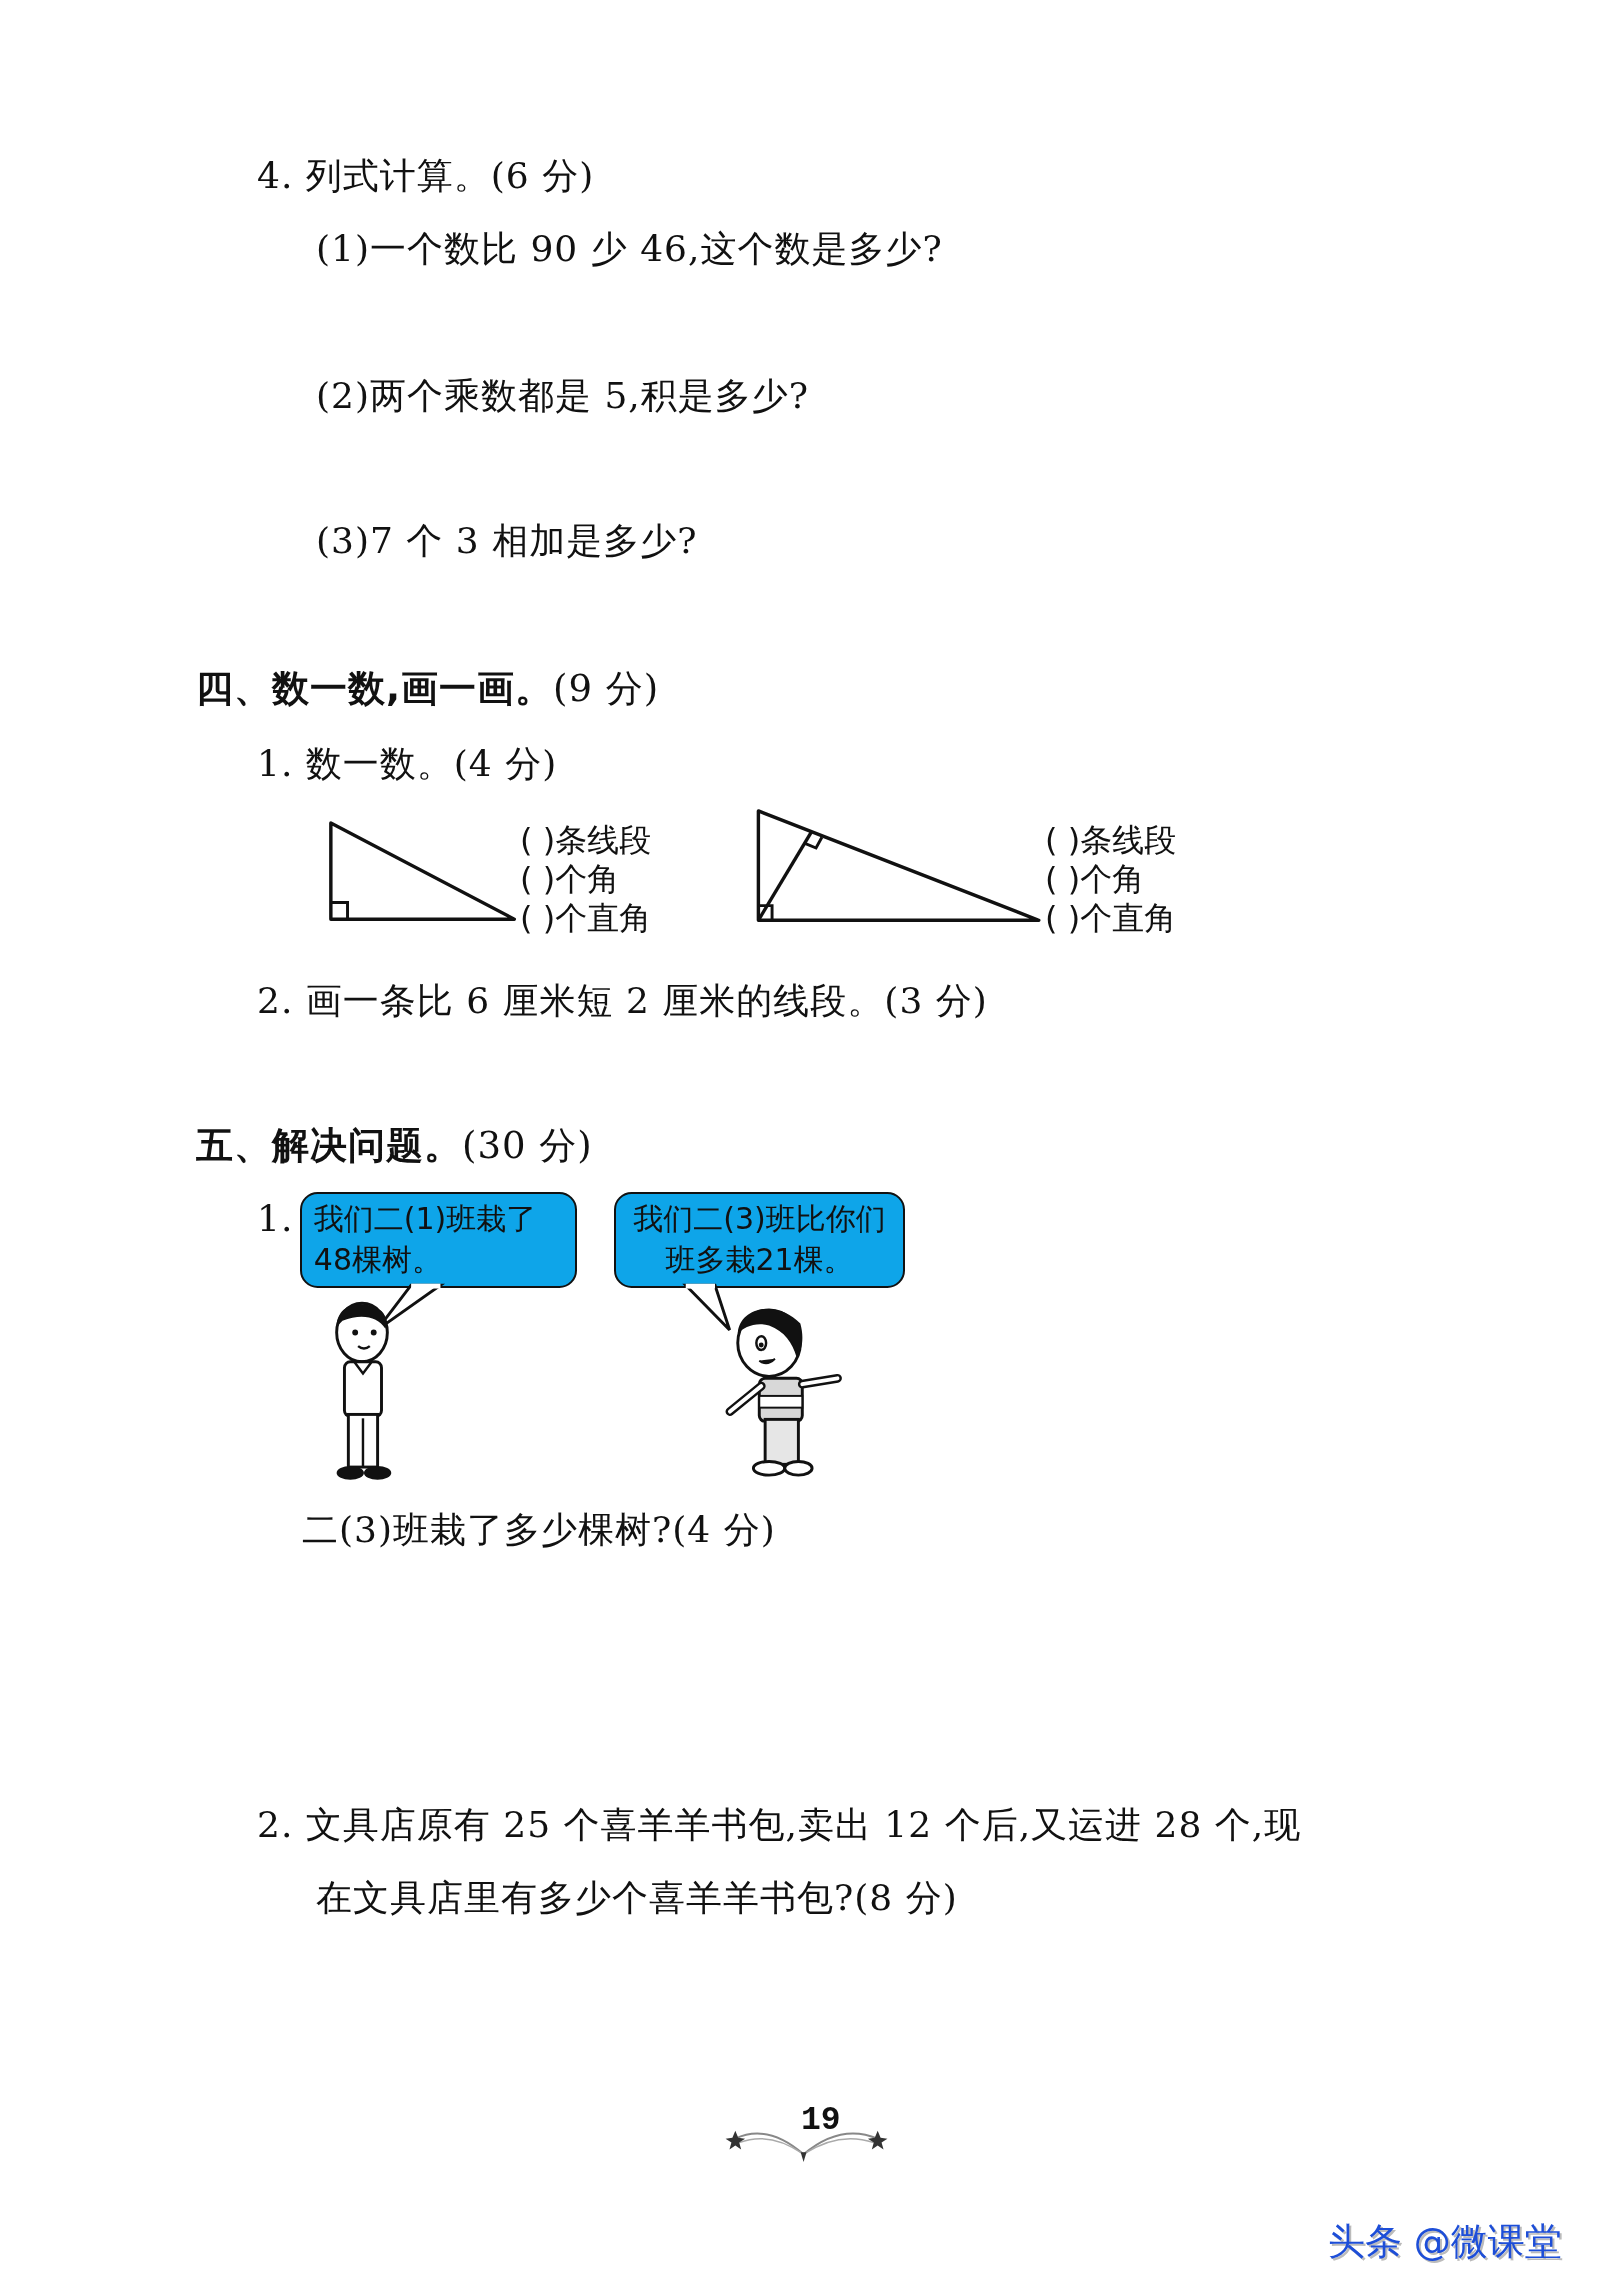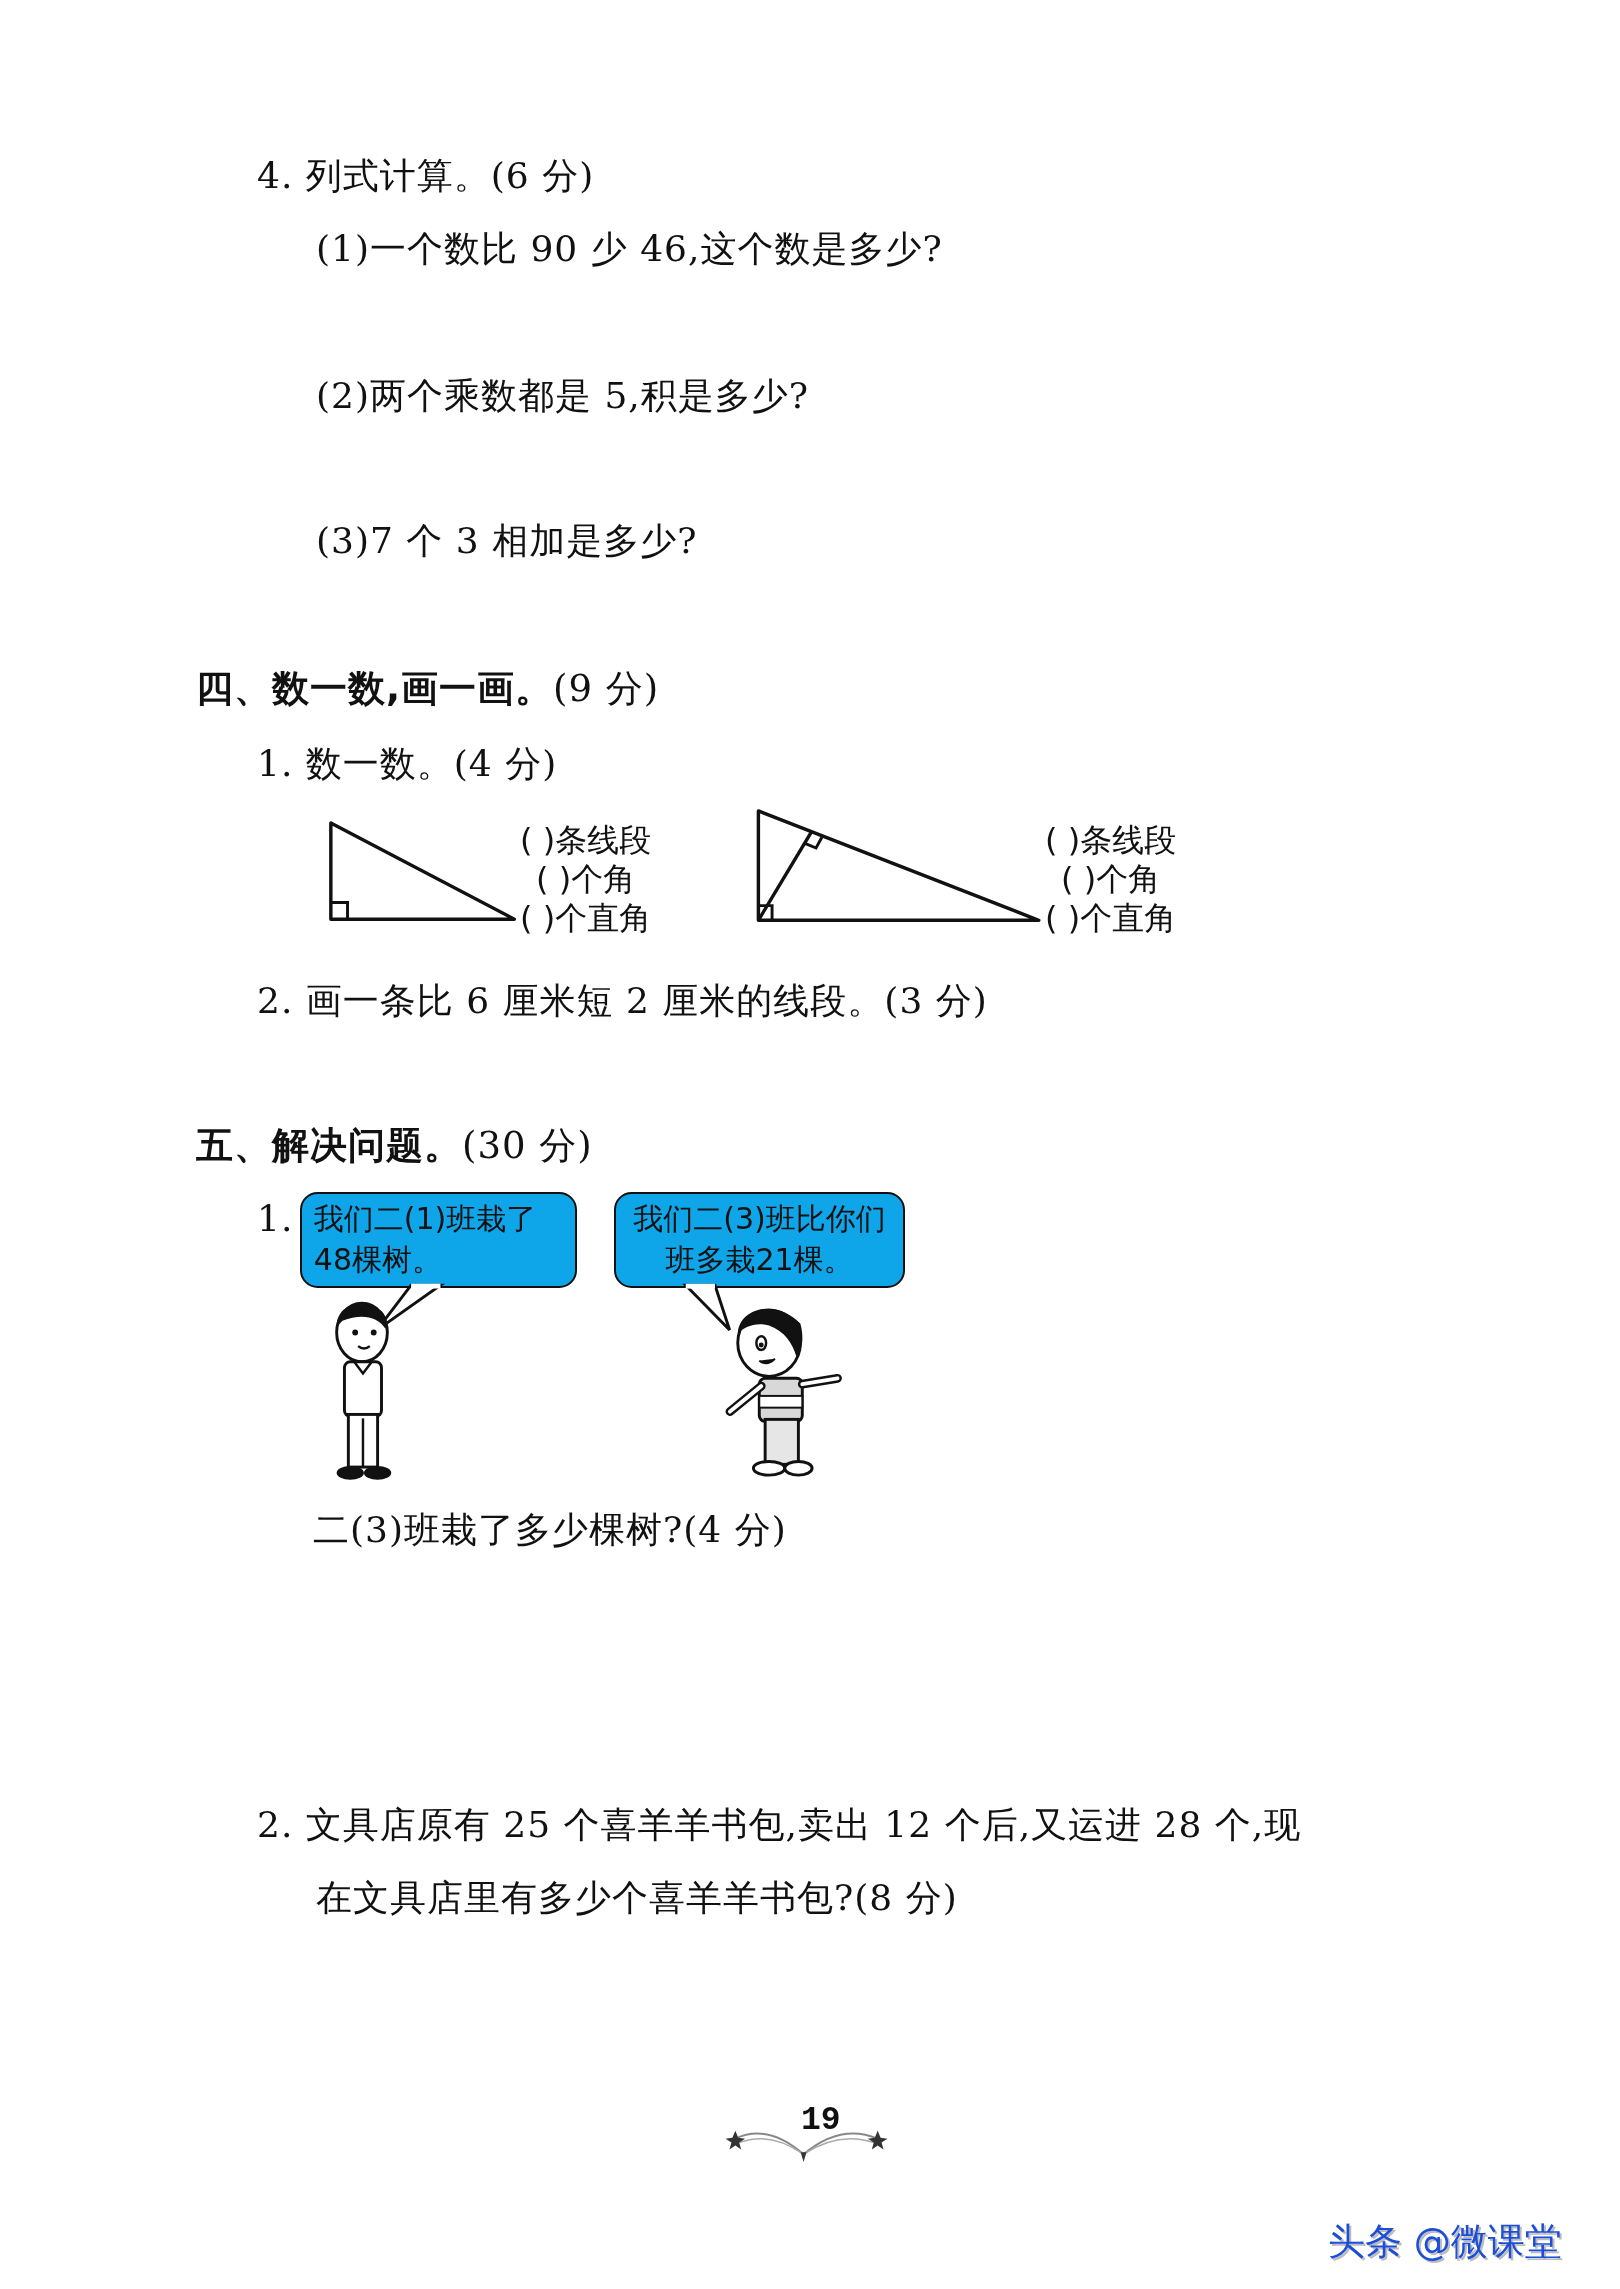--- a/index.html
+++ b/index.html
@@ -2,21 +2,21 @@
 <html><head>
 <meta charset="utf-8">
 <style>
   html, body { margin: 0; padding: 0; background: #ffffff; }
   body { width: 1620px; height: 2290px; position: relative; overflow: hidden;
          font-family: "DejaVu Serif", "Liberation Serif", serif; color: #111; }
   .abs { position: absolute; white-space: nowrap; }
   .q { font-size: 36px; letter-spacing: 1px; }
   .sec { font-family: "DejaVu Sans", "Liberation Sans", sans-serif; font-weight: bold; font-size: 37px; letter-spacing: 1px; }
   .sec .pts { font-weight: normal; font-family: "DejaVu Serif", "Liberation Serif", serif; }
-  .blank { font-family: "DejaVu Sans", "Liberation Sans", sans-serif; font-size: 32px; line-height: 39px; text-align: center; }
+  .blank { font-family: "DejaVu Sans", "Liberation Sans", sans-serif; font-size: 32px; line-height: 39px; }
   .bubble { position: absolute; border: 2.9px solid #111; border-radius: 17.6px; background: #0ea5e9;
             font-family: "DejaVu Sans", "Liberation Sans", sans-serif; font-size: 30px; line-height: 41px;
             padding: 3.9px 11.8px; box-sizing: border-box; white-space: normal; }
   .pagenum { font-family: Liberation Mono, monospace; font-weight: bold; font-size: 33px; }
   .watermark { font-family: "DejaVu Sans", "Liberation Sans", sans-serif; font-size: 37px; color: #1d4ed8;
                text-shadow: 2px 2px 0 #bbb; }
   svg { position: absolute; overflow: visible; }
 </style>
 </head>
 <body>
@@ -96,21 +96,21 @@
   <rect x="40" y="94" width="44" height="12" fill="#fff" stroke="#111" stroke-width="2"></rect>
   <path d="M42,84 L10,110" stroke="#111" stroke-width="9" stroke-linecap="round"></path>
   <path d="M42,84 L10,110" stroke="#fff" stroke-width="4" stroke-linecap="round"></path>
   <path d="M84,82 L120,76" stroke="#111" stroke-width="9" stroke-linecap="round"></path>
   <path d="M84,82 L120,76" stroke="#fff" stroke-width="4" stroke-linecap="round"></path>
   <rect x="46" y="118" width="34" height="46" fill="#e6e6e6" stroke="#111" stroke-width="3"></rect>
   <ellipse cx="50" cy="168" rx="16" ry="7" fill="#fff" stroke="#111" stroke-width="3"></ellipse>
   <ellipse cx="80" cy="168" rx="14" ry="7" fill="#fff" stroke="#111" stroke-width="3"></ellipse>
 </svg>
 
-<div class="abs q" style="left:302px; top:1506px;margin-left:11px;">二(3)班栽了多少棵树?(4 分)</div>
+<div class="abs q" style="left:302px; top:1506px;">二(3)班栽了多少棵树?(4 分)</div>
 
 <div class="abs q" style="left:257px; top:1801px;">2. 文具店原有 25 个喜羊羊书包,卖出 12 个后,又运进 28 个,现</div>
 <div class="abs q" style="left:316px; top:1874px;">在文具店里有多少个喜羊羊书包?(8 分)</div>
 
 <div class="abs pagenum" style="left:801px; top:2102px;">19</div>
 <svg style="left:723px; top:2125px;" width="167" height="39" viewBox="0 0 170 40">
   <path d="M12,14 Q45,-2 82,30 Q120,-2 158,14" fill="none" stroke="#888" stroke-width="2"></path>
   <path d="M16,18 Q48,6 82,30 Q118,6 154,18" fill="none" stroke="#aaa" stroke-width="1.5"></path>
   <polygon points="12,6 15,13 22,14 16,18 18,25 12,21 6,25 8,18 2,14 9,13" fill="#333"></polygon>
   <polygon points="158,6 161,13 168,14 162,18 164,25 158,21 152,25 154,18 148,14 155,13" fill="#333"></polygon>

